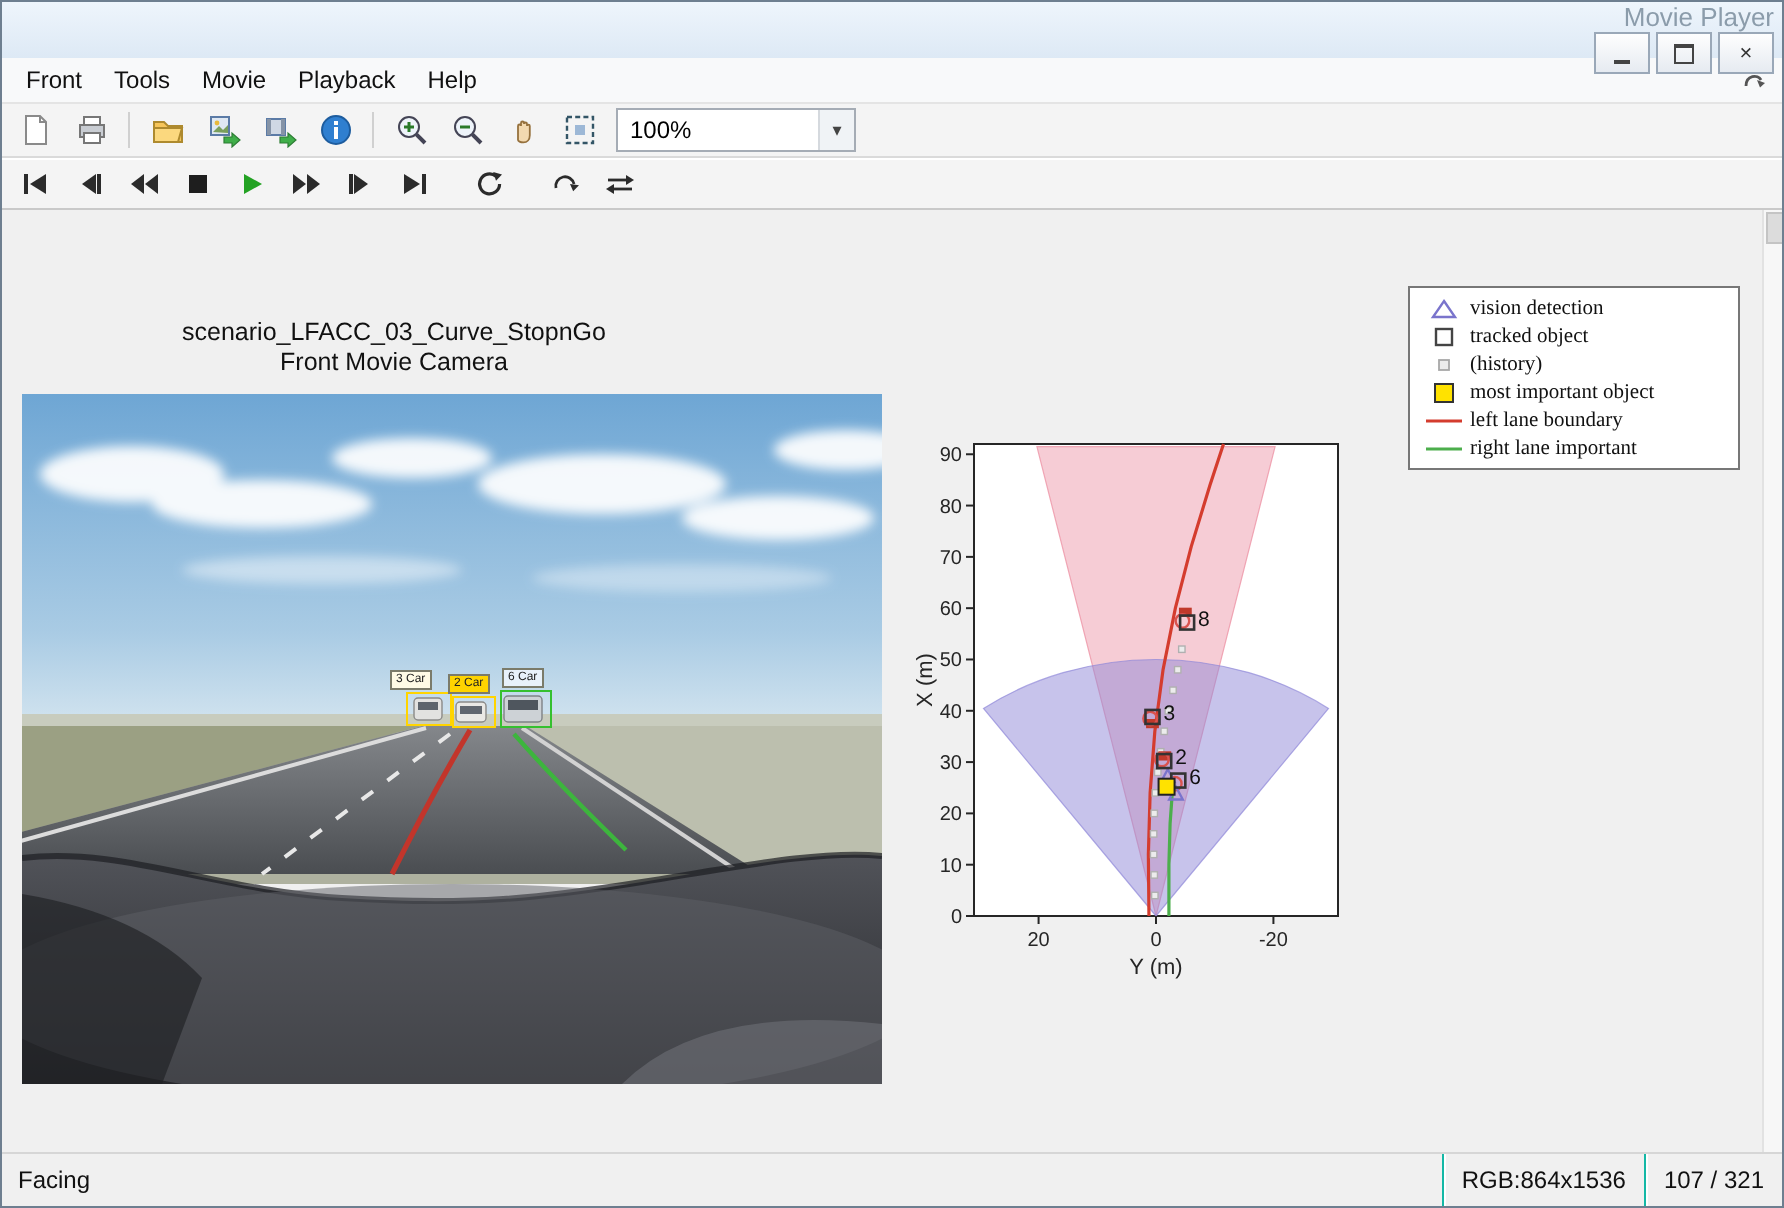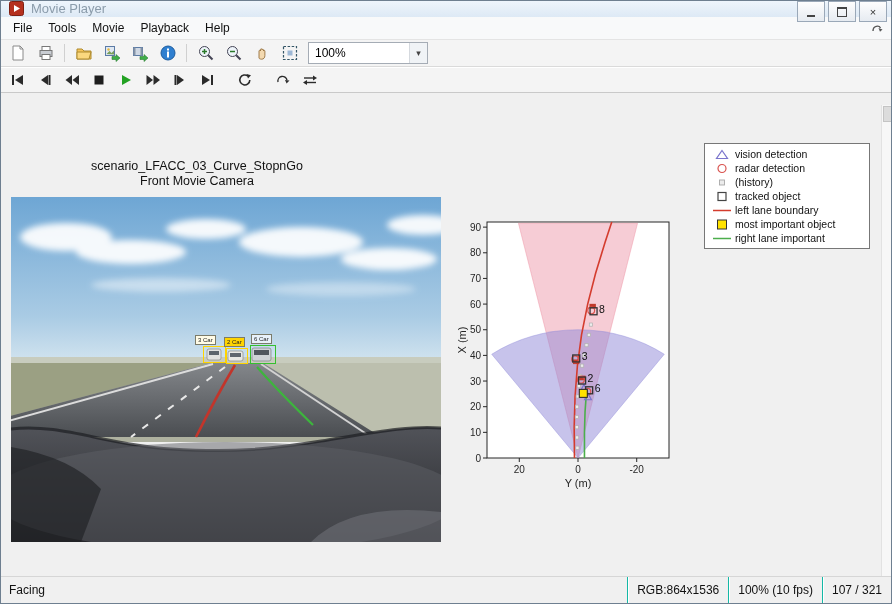--- a/index.html
+++ b/index.html
@@ -1,19 +1,19 @@
 <!DOCTYPE html>
 <html><head>
 <meta charset="utf-8">
 <style>
   html,body{margin:0;padding:0;}
   body{width:892px;height:604px;font-family:"Liberation Sans",sans-serif;background:#888;}
   .window{position:relative;width:890px;height:602px;border:1px solid #6e7f90;background:#f0f0f0;overflow:hidden;}
   
-  .titlebar{height:16px;display:flex;align-items:flex-start;background:linear-gradient(#eef5fc,#dde9f5);padding:0 4px 0 8px;}
+  .titlebar{height:28px;display:flex;align-items:flex-end;background:linear-gradient(#eef5fc,#dde9f5);padding:0 4px 0 8px;flex-direction:column;}
   .titlebar .title{color:#8b9cab;font-size:13px;margin-left:7px;flex:1;}
   .winbtns{display:flex;gap:3px;}
   .winbtn{width:26px;height:19px;border:1px solid #9aa8b8;background:linear-gradient(#fefefe,#e6ebf1);display:flex;align-items:center;justify-content:center;font-size:11px;color:#333;}
   .glyph-min{width:8px;height:2px;background:#444;margin-top:8px;}
   .glyph-max{width:8px;height:7px;border:1px solid #444;border-top:2px solid #444;}
   
   .menubar{height:22px;background:#f8f9fa;border-bottom:1px solid #e4e4e4;display:flex;align-items:center;padding-left:4px;font-size:12px;color:#111;}
   .menuitem{padding:2px 8px;}
   .menubar .spring{flex:1;}
   
@@ -30,21 +30,21 @@
   
   .content{position:absolute;top:104px;left:0;right:0;bottom:26px;background:#f0f0f0;}
   .cam-title{position:absolute;top:54px;left:0;width:392px;text-align:center;font-size:12.5px;font-weight:normal;color:#111;line-height:15px;}
   .camera{position:absolute;left:10px;top:92px;width:430px;height:345px;}
   .camera svg{display:block;}
   .cam-tag{position:absolute;font-size:6px;line-height:8px;padding:0 2px;border:1px solid #7b7b6a;color:#222;white-space:nowrap;}
   .bbox{position:absolute;border:1px solid;}
   .plot-title{position:absolute;top:94px;left:455px;width:230px;text-align:center;font-size:12.5px;font-weight:bold;color:#111;}
   .plot{position:absolute;left:455px;top:108px;}
   
-  .legend{position:absolute;left:703px;top:38px;width:156px;background:#fff;border:1px solid #777;padding:3px 4px;}
+  .legend{position:absolute;left:703px;top:38px;width:156px;background:#fff;border:1px solid #777;padding:3px 4px;font-family:Liberation Serif, serif;}
   .lrow{display:flex;align-items:center;height:14px;}
   .lrow .ic{width:26px;display:flex;justify-content:center;}
   .lrow .lbl{font-size:10.5px;color:#111;}
   
   .vscroll{position:absolute;top:0;right:0;bottom:0;width:9px;background:#f7f7f7;border-left:1px solid #e2e2e2;}
   .vscroll .thumb{position:absolute;top:1px;left:1px;width:7px;height:14px;background:#dcdcdc;border:1px solid #c4c4c4;}
   
   .statusbar{position:absolute;left:0;right:0;bottom:0;height:26px;background:#f0f0f0;border-top:1px solid #d6d6d6;display:flex;align-items:center;font-size:12px;color:#111;}
   .status-left{flex:1;padding-left:8px;}
   .scell{border-left:1px solid #14b8a6;box-shadow:1px 0 0 #ffffff inset;padding:0 9px;height:100%;display:flex;align-items:center;white-space:nowrap;}
@@ -67,21 +67,21 @@
       <div class="winbtn">
           <span class="glyph-max"></span>
         </div>
       <div class="winbtn">
           <span>×</span>
         </div>
     </div>
   </div>
 
   <div class="menubar">
-    <span class="menuitem">File</span>
+    <span class="menuitem">Front</span>
     <span class="menuitem">Tools</span>
     <span class="menuitem">Movie</span>
     <span class="menuitem">Playback</span>
     <span class="menuitem">Help</span>
     <span class="spring"></span>
     <svg width="14" height="12" style="margin-right:6px">
       <path d="M2 9 C2 3.5, 8 3, 9.5 6" fill="none" stroke="#555" stroke-width="1.4"></path>
       <polygon points="7.5,6 11.5,7.5 9,9.8" fill="#555"></polygon>
     </svg>
   </div>
@@ -384,72 +384,63 @@
         <span class="ic">
             <svg width="22" height="11">
               <polygon points="11,1.5 16.5,9.5 5.5,9.5" fill="none" stroke="#7A74CC" stroke-width="1.2"></polygon>
             </svg>
           </span>
         <span class="lbl">vision detection</span>
       </div>
       <div class="lrow">
         <span class="ic">
             <svg width="22" height="11">
-              <circle cx="11" cy="5.5" r="4" fill="none" stroke="#D9534F" stroke-width="1.2"></circle>
-            </svg>
-          </span>
-        <span class="lbl">radar detection</span>
+              <rect x="7" y="1.5" width="8" height="8" fill="none" stroke="#444" stroke-width="1.2"></rect>
+            </svg>
+          </span>
+        <span class="lbl">tracked object</span>
       </div>
       <div class="lrow">
         <span class="ic">
             <svg width="22" height="11">
               <rect x="8.5" y="3" width="5" height="5" fill="#ececec" stroke="#a8a8a8" stroke-width="0.9"></rect>
             </svg>
           </span>
         <span class="lbl">(history)</span>
       </div>
       <div class="lrow">
         <span class="ic">
             <svg width="22" height="11">
-              <rect x="7" y="1.5" width="8" height="8" fill="none" stroke="#444" stroke-width="1.2"></rect>
-            </svg>
-          </span>
-        <span class="lbl">tracked object</span>
+              <rect x="6.5" y="1" width="9" height="9" fill="#FFE200" stroke="#333" stroke-width="1"></rect>
+            </svg>
+          </span>
+        <span class="lbl">most important object</span>
       </div>
       <div class="lrow">
         <span class="ic">
             <svg width="22" height="11">
               <line x1="2" y1="5.5" x2="20" y2="5.5" stroke="#D43C2E" stroke-width="1.5"></line>
             </svg>
           </span>
         <span class="lbl">left lane boundary</span>
-      </div>
-      <div class="lrow">
-        <span class="ic">
-            <svg width="22" height="11">
-              <rect x="6.5" y="1" width="9" height="9" fill="#FFE200" stroke="#333" stroke-width="1"></rect>
-            </svg>
-          </span>
-        <span class="lbl">most important object</span>
       </div>
       <div class="lrow">
         <span class="ic">
             <svg width="22" height="11">
               <line x1="2" y1="5.5" x2="20" y2="5.5" stroke="#4CAE4C" stroke-width="1.5"></line>
             </svg>
           </span>
         <span class="lbl">right lane important</span>
       </div>
     </div>
 
     <div class="vscroll">
       <div class="thumb"></div>
     </div>
   </div>
 
   <div class="statusbar">
     <span class="status-left">Facing</span>
     <span class="scell">RGB:864x1536</span>
-    <span class="scell">100% (10 fps)</span>
     <span class="scell">107 / 321</span>
   </div>
 
 </div>
 
 </body></html>

